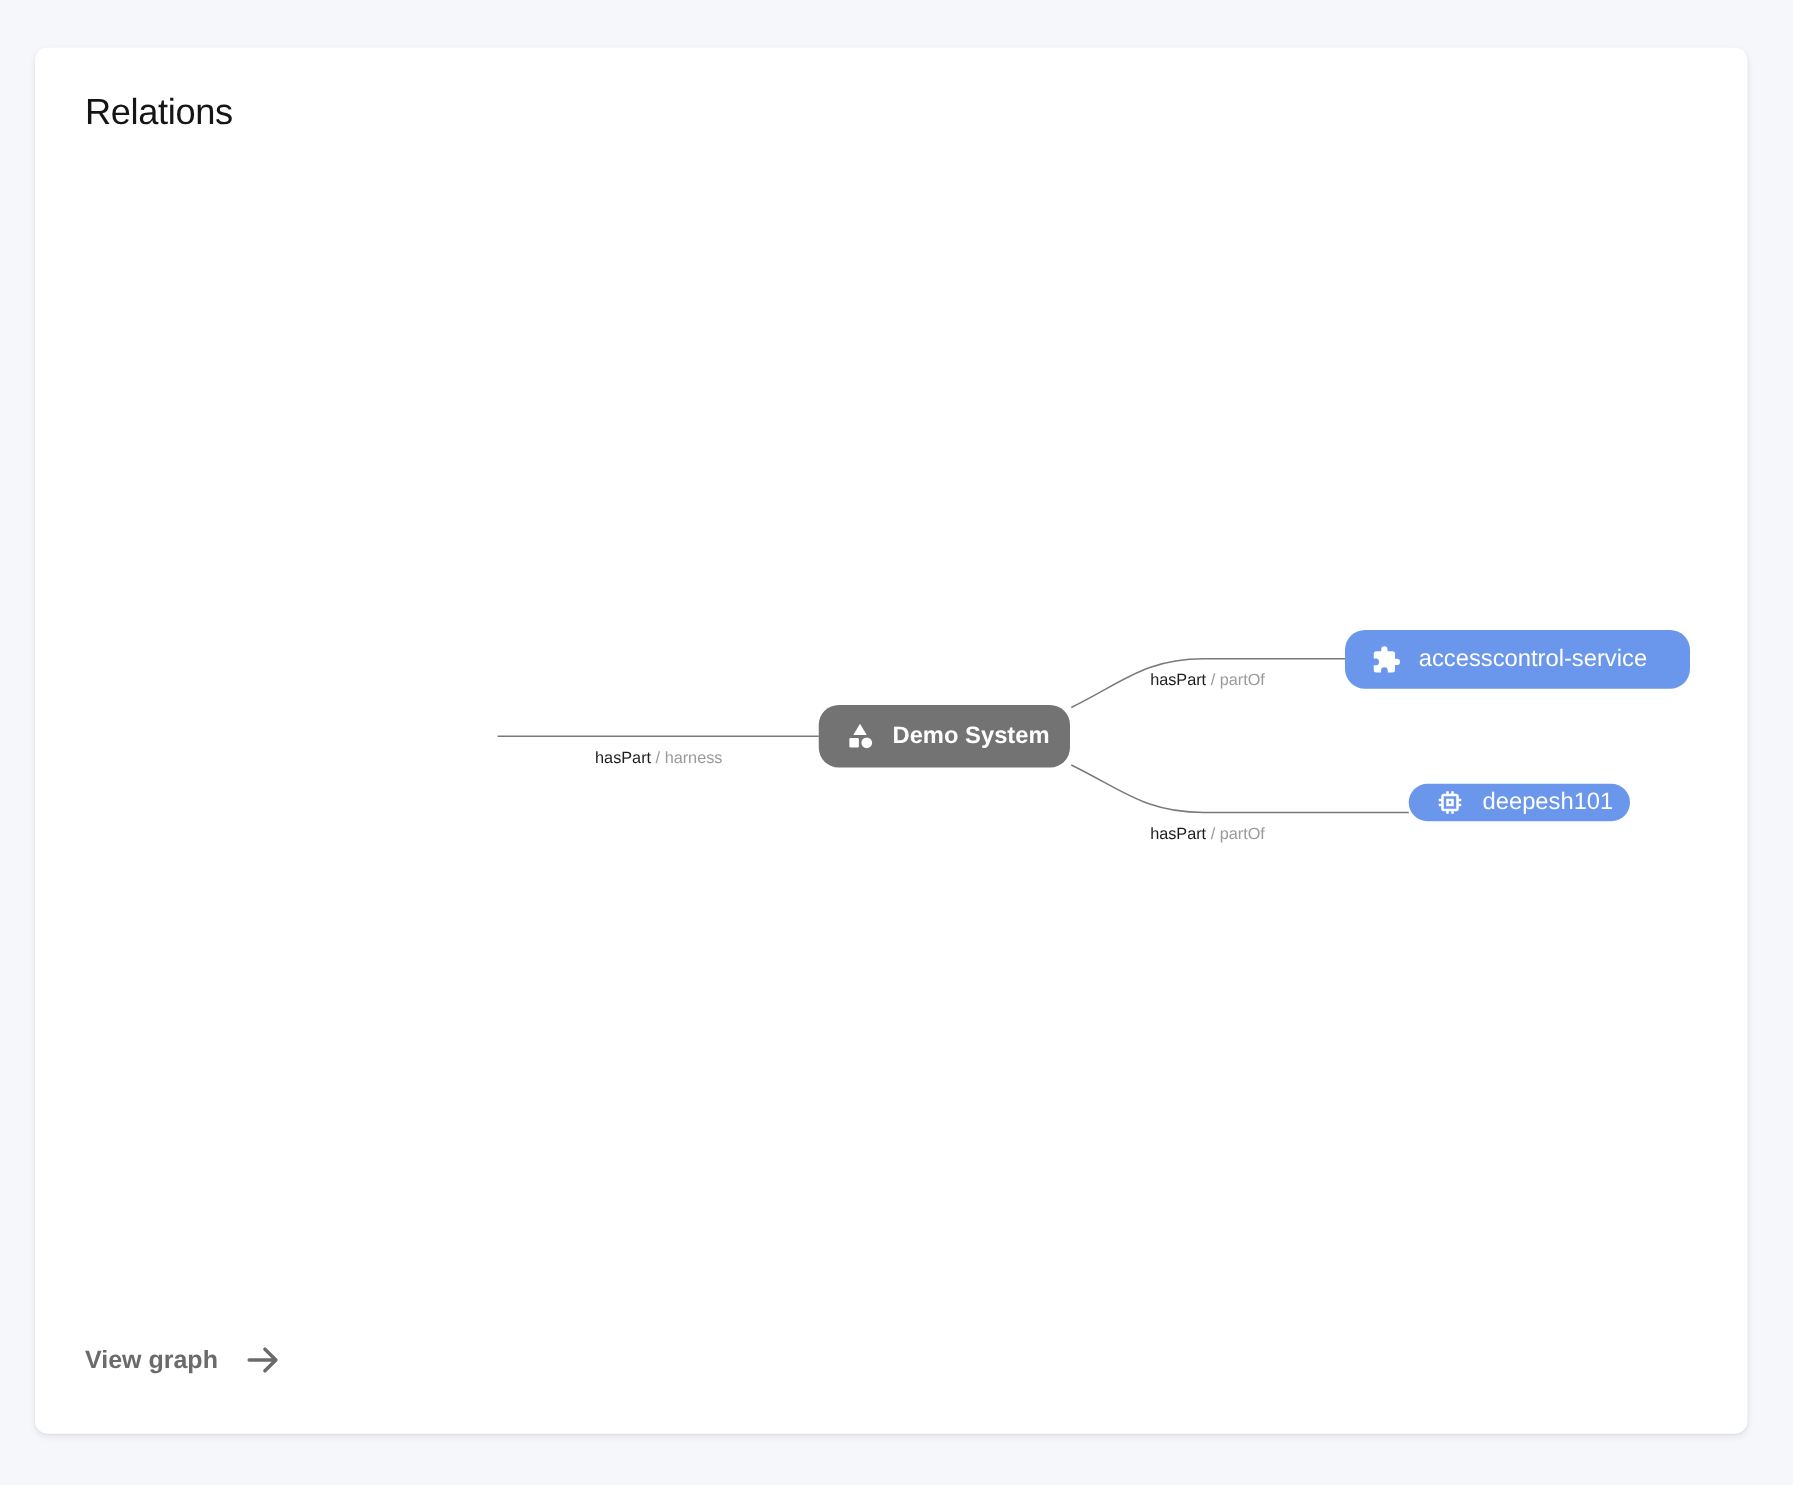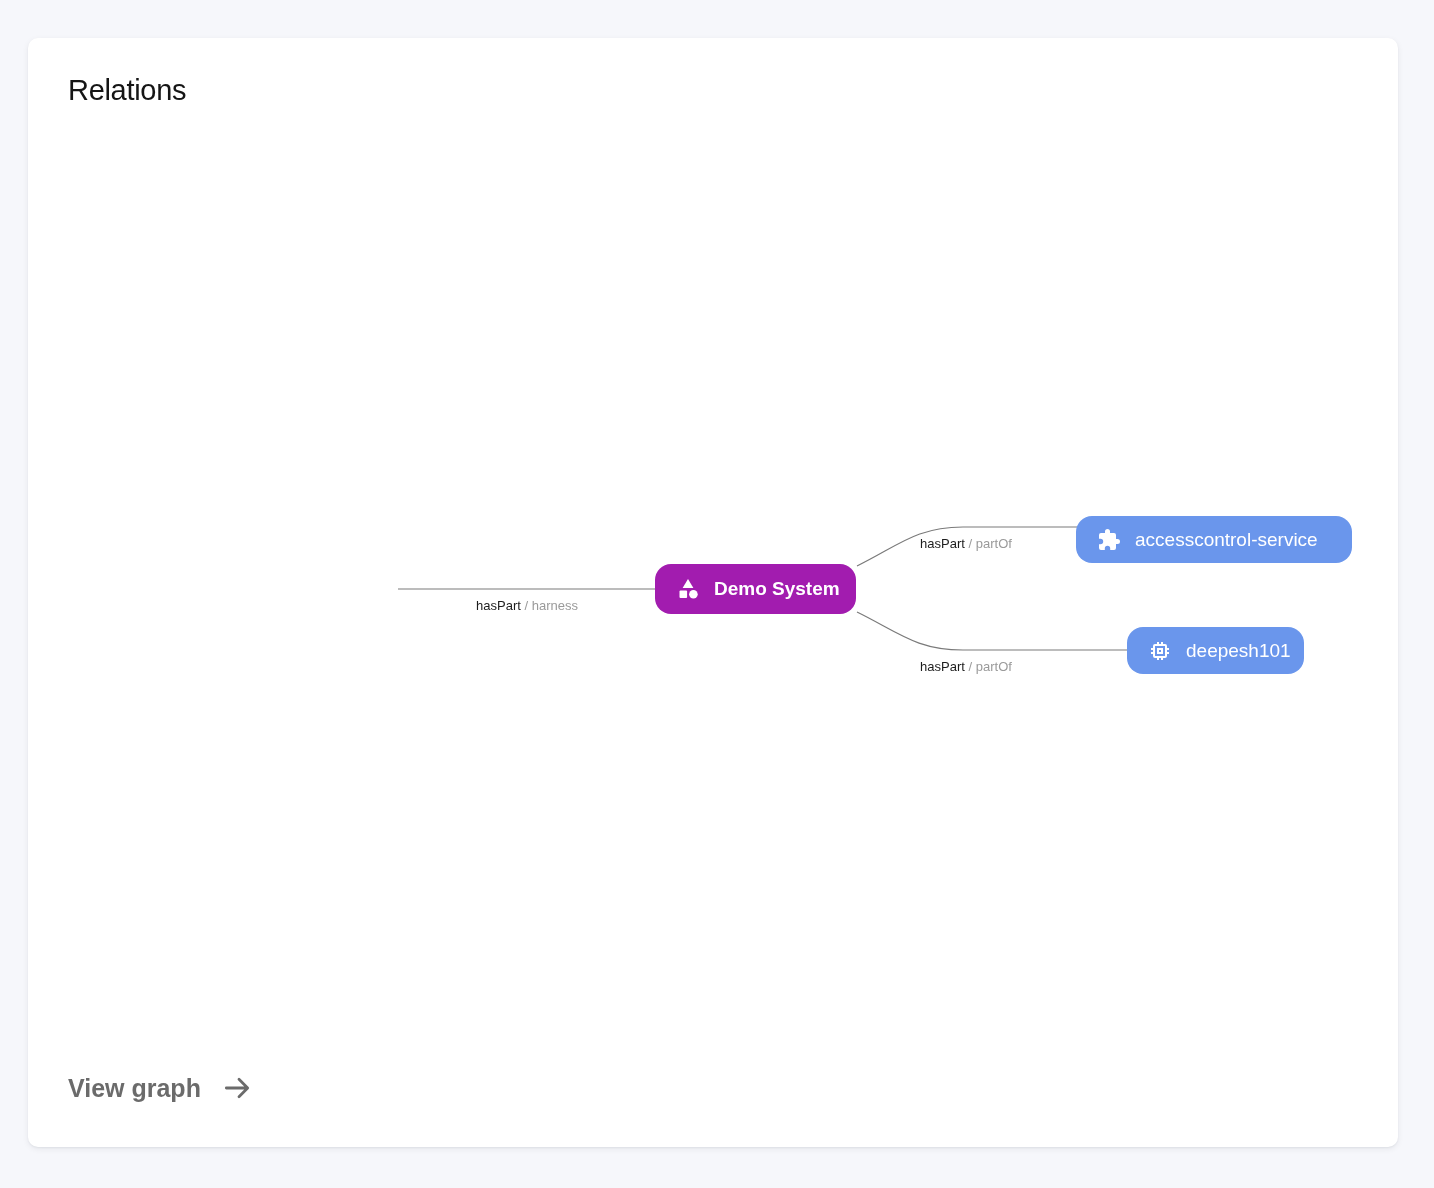--- a/index.html
+++ b/index.html
@@ -47,60 +47,60 @@
   .edge-label{
     position:absolute;transform:translateX(-50%);
     font-size:13px;line-height:23px;white-space:nowrap;
   }
   .edge-label .rel{color:var(--edge-label-dark);}
   .edge-label .sep,.edge-label .inv{color:var(--edge-label-gray);}
   .edge-label .sep{white-space:pre;}
   .footer-link{
     position:absolute;left:40px;top:1034px;
     display:flex;align-items:center;gap:20px;
-    font-size:25px;font-weight:700;color:var(--footer-color);
+    font-size:20px;font-weight:700;color:var(--footer-color);
     cursor:pointer;
   }
   .footer-link svg{width:32px;height:32px;display:block;}
 </style>
 </head>
 <body>
 
 <div class="card">
 
   <div class="card-title">Relations</div>
 
   <svg class="edges-svg" viewBox="0 0 1370 1109" aria-hidden="true">
     <path d="M370 551 H627"></path>
     <path d="M829 528 C 870 508, 888 489, 935 489 H1049"></path>
     <path d="M829 574 C 870 594, 888 612, 935 612 H1099"></path>
   </svg>
 
 
-  <div class="node emphasis" style="left: 627px; top: 526px; width: 201px; height: 50px; background-color: #a21caf;">
+  <div class="node emphasis" style="left: 627px; top: 526px; width: 201px; height: 50px; background-color: #737373;">
     <span class="icon">
       <svg viewBox="0 0 24 24" fill="#ffffff">
           <path d="M12 2 6.6 11h10.8L12 2z"></path>
           <rect x="3.5" y="13.4" width="7.6" height="7.6" rx="1"></rect>
           <circle cx="17.4" cy="17.2" r="4.3"></circle>
         </svg>
     </span>
     <span class="node-label">Demo System</span>
   </div>
 
-  <div class="node" style="left: 1048px; top: 478px; width: 276px; height: 47px; background-color: rgb(106, 150, 236);">
+  <div class="node" style="left: 1048px; top: 466px; width: 276px; height: 47px; background-color: rgb(106, 150, 236);">
     <span class="icon">
       <svg viewBox="0 0 24 24" fill="#ffffff">
           <path d="M20.5 11H19V7a2 2 0 0 0-2-2h-4V3.5a2.5 2.5 0 0 0-5 0V5H4a2 2 0 0 0-2 2v3.8h1.5a2.7 2.7 0 0 1 0 5.4H2V20a2 2 0 0 0 2 2h3.8v-1.5a2.7 2.7 0 0 1 5.4 0V22H17a2 2 0 0 0 2-2v-4h1.5a2.5 2.5 0 0 0 0-5z"></path>
         </svg>
     </span>
     <span class="node-label">accesscontrol-service</span>
   </div>
 
-  <div class="node" style="left: 1099px; top: 589px; width: 177px; height: 47px; background-color: rgb(106, 150, 236);">
+  <div class="node" style="left: 1099px; top: 589px; width: 177px; height: 30px; background-color: rgb(106, 150, 236);">
     <span class="icon">
       <svg viewBox="0 0 24 24" fill="#ffffff">
           <path d="M15 9H9v6h6V9zm-2 4h-2v-2h2v2zm8-2V9h-2V7a2 2 0 0 0-2-2h-2V3h-2v2h-2V3H9v2H7a2 2 0 0 0-2 2v2H3v2h2v2H3v2h2v2a2 2 0 0 0 2 2h2v2h2v-2h2v2h2v-2h2a2 2 0 0 0 2-2v-2h2v-2h-2v-2h2zm-4 6H7V7h10v10z"></path>
         </svg>
     </span>
     <span class="node-label">deepesh101</span>
   </div>
 
   <div class="edge-label" style="left:499px;top:556px;">
     <span class="rel">hasPart</span><span class="sep"> / </span><span class="inv">harness</span>

